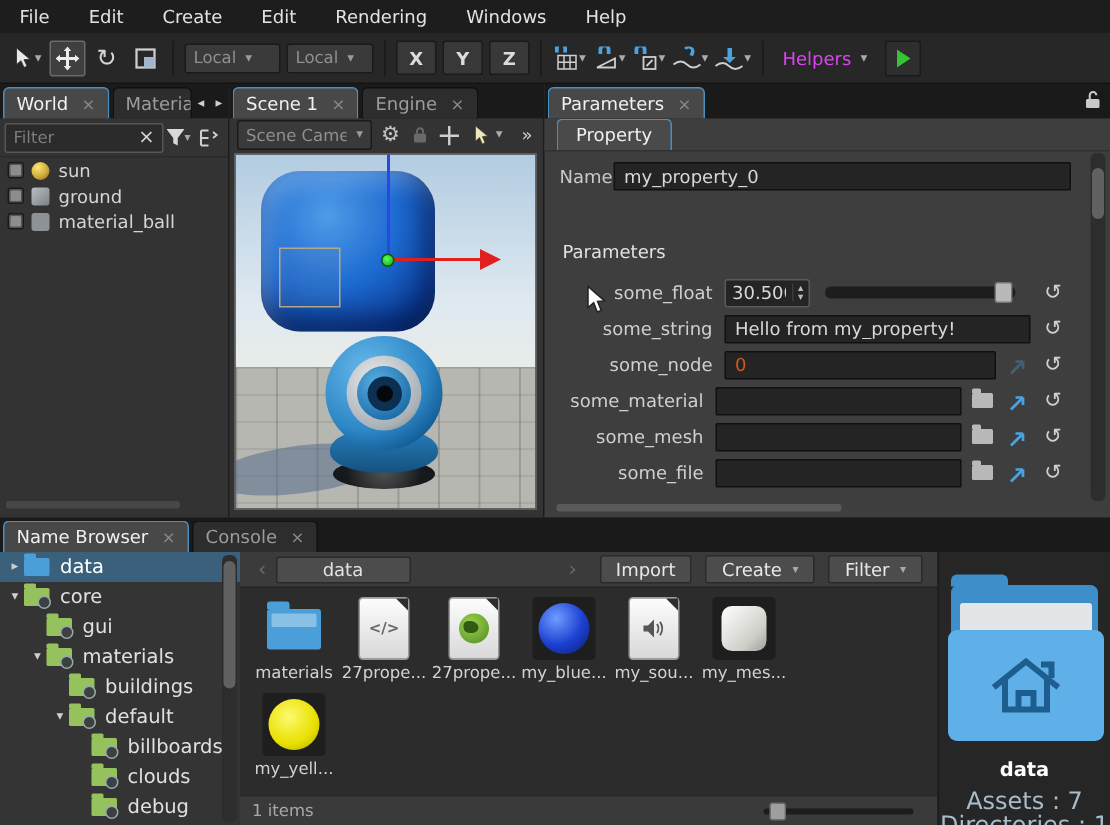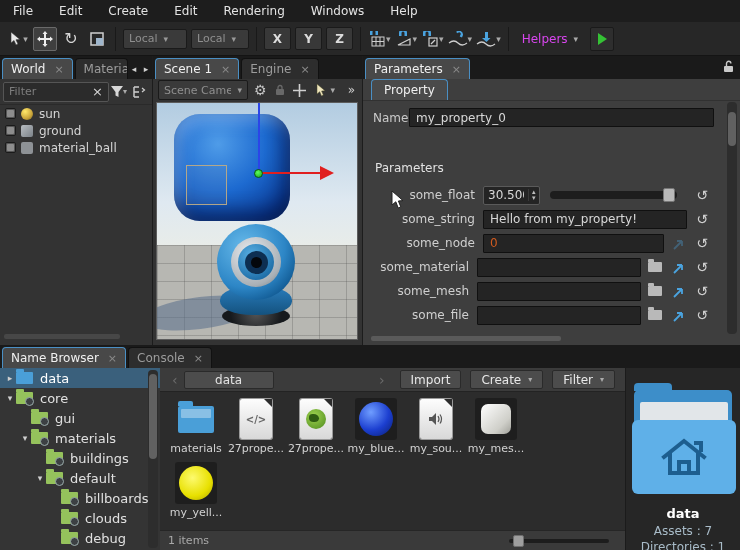--- a/index.html
+++ b/index.html
@@ -181,21 +181,21 @@
 
   
   #info-panel { position:absolute; left:625px; top:368px; width:115px; height:182px; background:#262626; border-left:1px solid #1b1b1b; }
   #bigfolder { position:absolute; left:6px; top:14px; width:104px; height:118px; }
   .bf-back { position:absolute; left:2px; top:8px; width:98px; height:96px; background:#3d8ec9; border-radius:5px; }
   .bf-back::before { content:""; position:absolute; top:-7px; left:0; width:38px; height:8px; background:#3d8ec9; border-radius:4px 4px 0 0; }
   .bf-paper { position:absolute; left:8px; top:20px; width:88px; height:74px; background:#e2e6e9; border-radius:2px; }
   .bf-front { position:absolute; left:0px; top:38px; width:104px; height:74px; background:#5fb0e8; border-radius:6px;
               display:flex; align-items:center; justify-content:center; }
   #info-title { position:absolute; left:0; top:138px; width:100%; text-align:center; color:#fff; font-weight:bold; font-size:13px; }
-  .info-line { position:absolute; left:0; width:100%; text-align:center; color:#a9bcc9; font-size:12px; }
+  .info-line { position:absolute; left:0; width:100%; text-align:center; color:#a9bcc9; font-size:16px; }
 
   
   svg .blueic { fill:#4aa3df; }
   .mouse-cursor { position:absolute; left:391px; top:190px; z-index:50; }
 </style>
 </head>
 <body>
 
 <div id="app">
 

